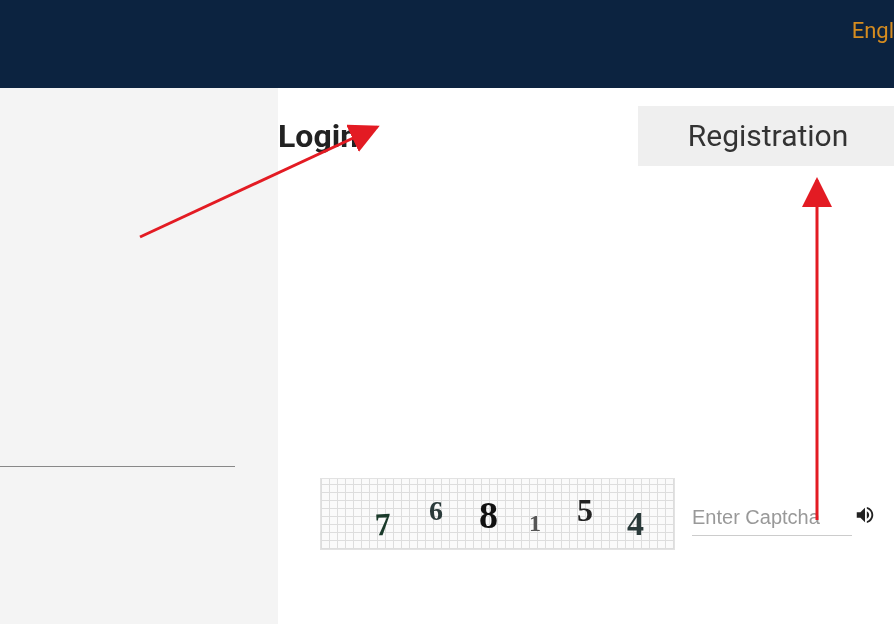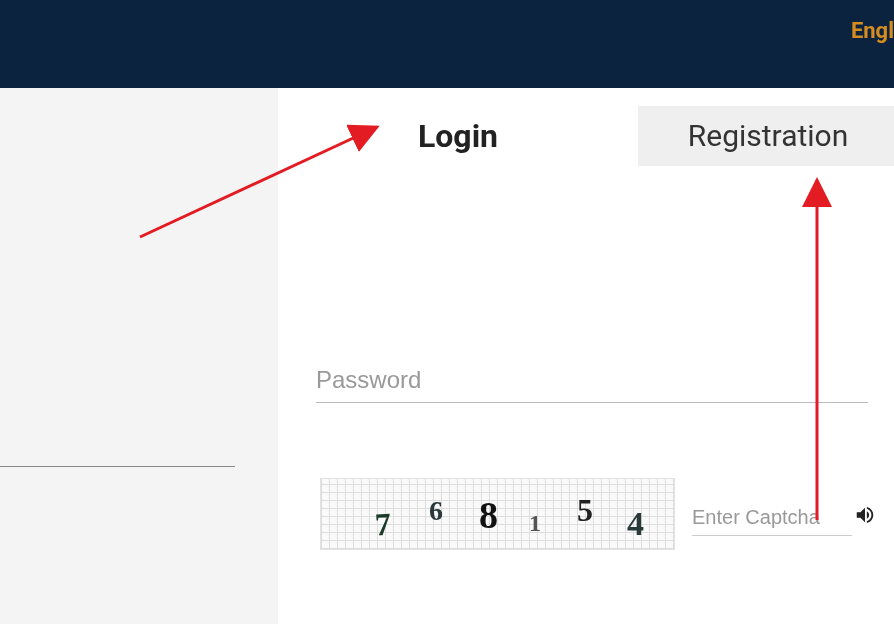--- a/index.html
+++ b/index.html
@@ -17,21 +17,20 @@
       width: 100%;
       position: relative;
     }
     .lang {
       position: absolute;
       right: 0;
       top: 18px;
       color: #d68c1f;
       font-size: 22px;
       padding-right: 0;
-      font-weight: bold;
     }
     .left-panel {
       position: absolute;
       left: 0;
       top: 88px;
       width: 278px;
       height: 536px;
       background: #f4f4f4;
     }
     .left-divider {
@@ -49,21 +48,20 @@
       width: 616px;
       height: 536px;
       background: #fff;
     }
     .tab-login {
       position: absolute;
       left: 0;
       top: 18px;
       width: 360px;
       height: 60px;
-      text-align: center;
       font-size: 32px;
       font-weight: 700;
       color: #222;
       line-height: 60px;
     }
     .tab-registration {
       position: absolute;
       left: 360px;
       top: 18px;
       width: 260px;
@@ -161,21 +159,20 @@
 </div>
 
 <div class="left-panel">
   <div class="left-divider"></div>
 </div>
 
 <div class="main">
   <div class="tab-login">Login</div>
   <div class="tab-registration">Registration</div>
 
-  <input class="field field-password" type="password" placeholder="Password" style="">
 
   <div class="captcha-box">
     <div class="captcha-digits">
       <span class="cd cd1">7</span>
       <span class="cd cd2">6</span>
       <span class="cd cd3">8</span>
       <span class="cd cd4">1</span>
       <span class="cd cd5">5</span>
       <span class="cd cd6">4</span>
     </div>

